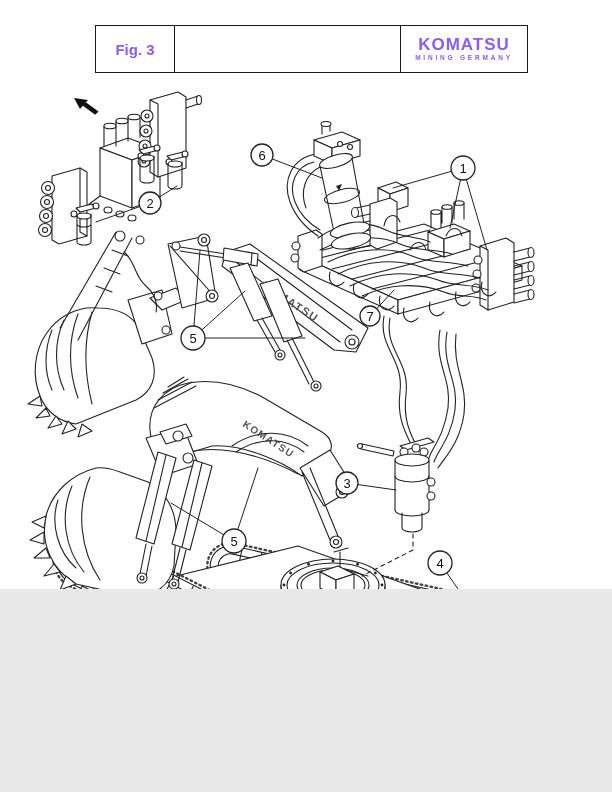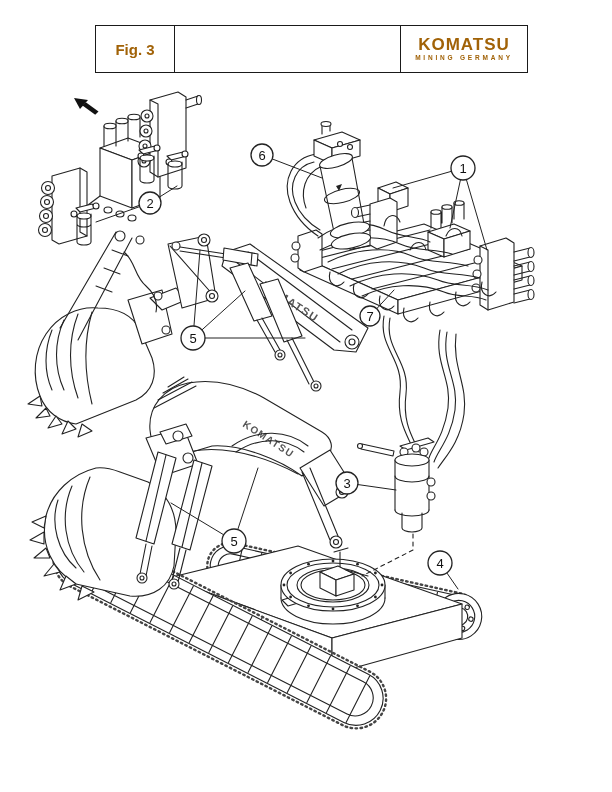--- a/index.html
+++ b/index.html
@@ -1,17 +1,17 @@
 <!DOCTYPE html>
 <html><head>
 <meta charset="utf-8">
 <style>
   html,body{margin:0;padding:0;background:#e8e8e8;}
-  .page{position:relative;width:612px;height:792px;background:#fff;margin:0 auto;
-        font-family:"Liberation Sans", sans-serif;color:#a16207;overflow:hidden;}
+  .page{position:relative;width:612px;height:589px;background:#fff;margin:0 auto;
+        font-family:"Liberation Sans", sans-serif;color:#8b5cf6;overflow:hidden;}
   .header{position:absolute;left:95px;top:25px;width:433px;height:48px;
           border:1.6px solid #1a1a1a;display:flex;box-sizing:border-box;background:#fff;}
   .cell{box-sizing:border-box;}
   .fig-cell{width:79px;border-right:1.6px solid #1a1a1a;display:flex;align-items:center;justify-content:center;
             font-weight:bold;font-size:15px;}
   .mid-cell{flex:1;border-right:1.6px solid #1a1a1a;}
   .logo-cell{width:126px;display:flex;flex-direction:column;align-items:center;justify-content:center;}
   .brand{font-weight:bold;font-size:17px;letter-spacing:1px;line-height:1;}
   .brand-sub{font-weight:bold;font-size:6.5px;letter-spacing:2.8px;margin-top:2px;line-height:1;}
   svg.diagram{position:absolute;left:0;top:0;}

